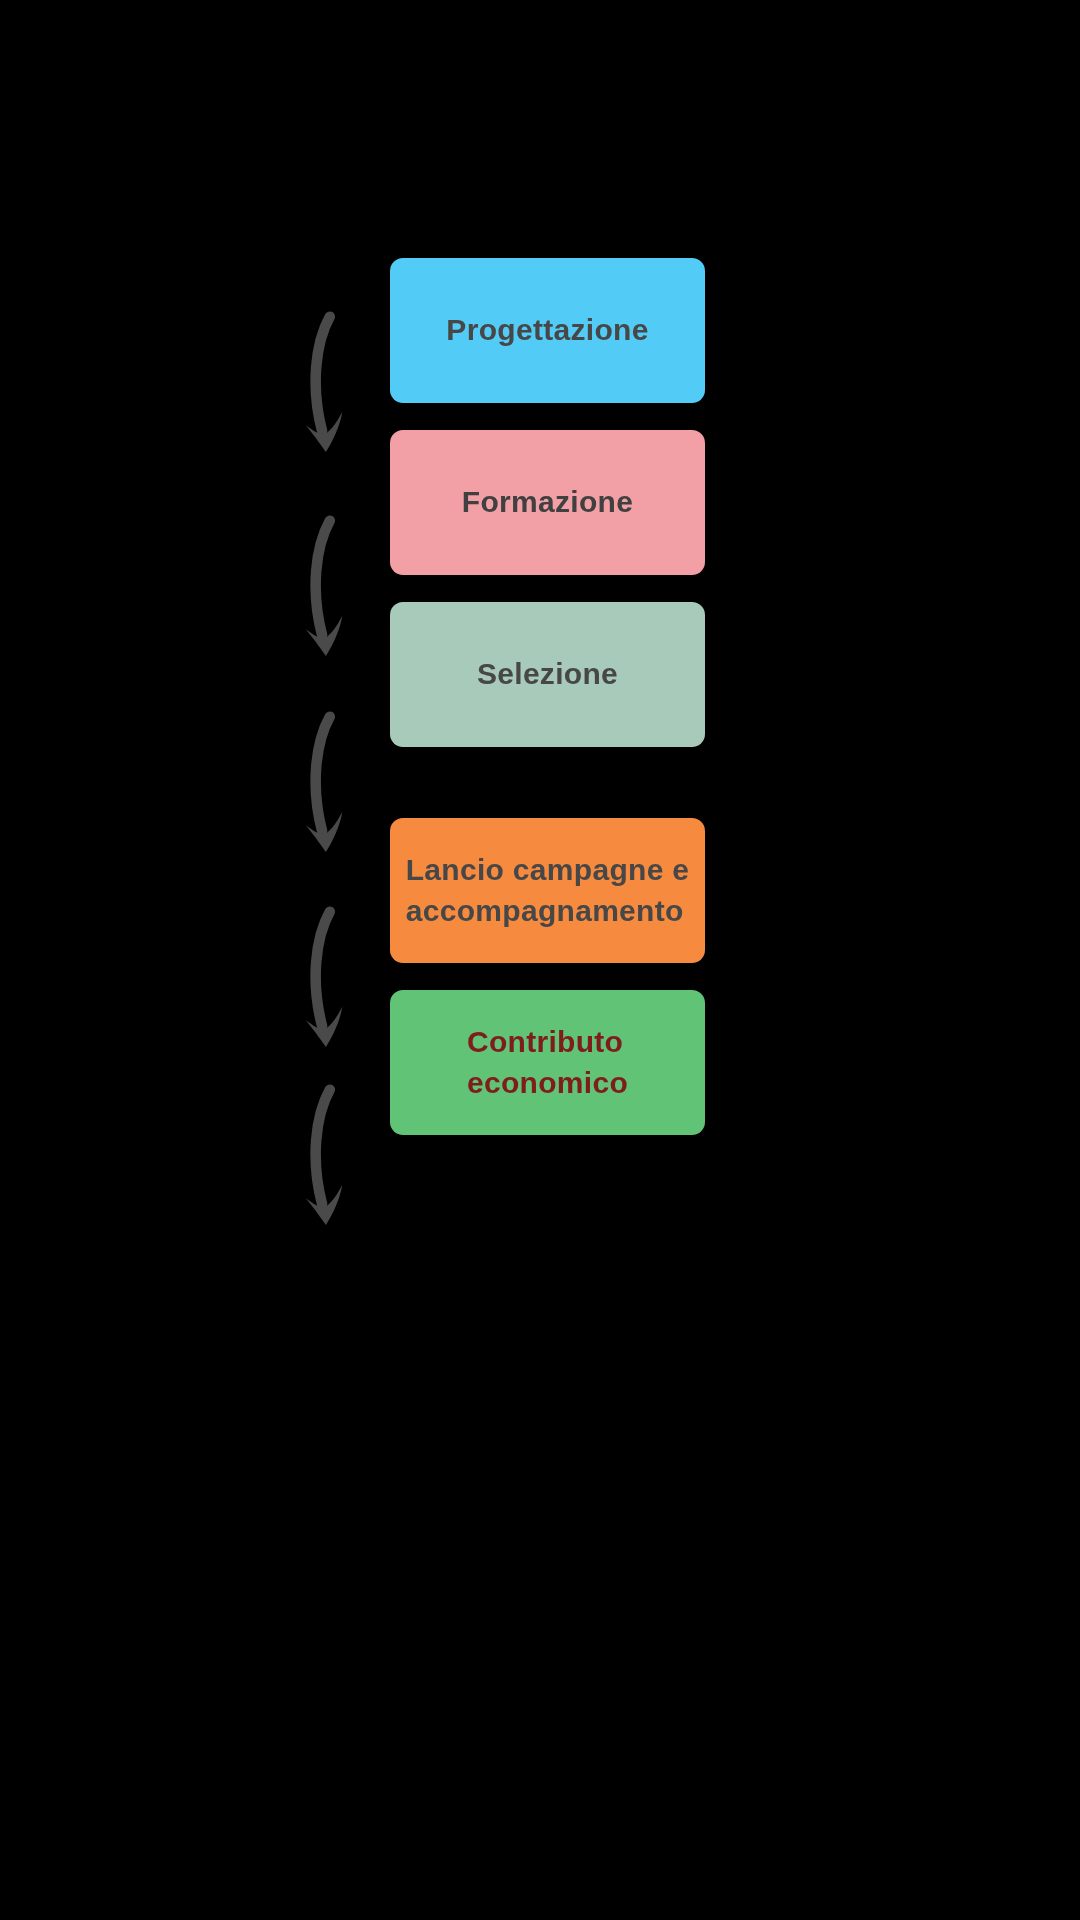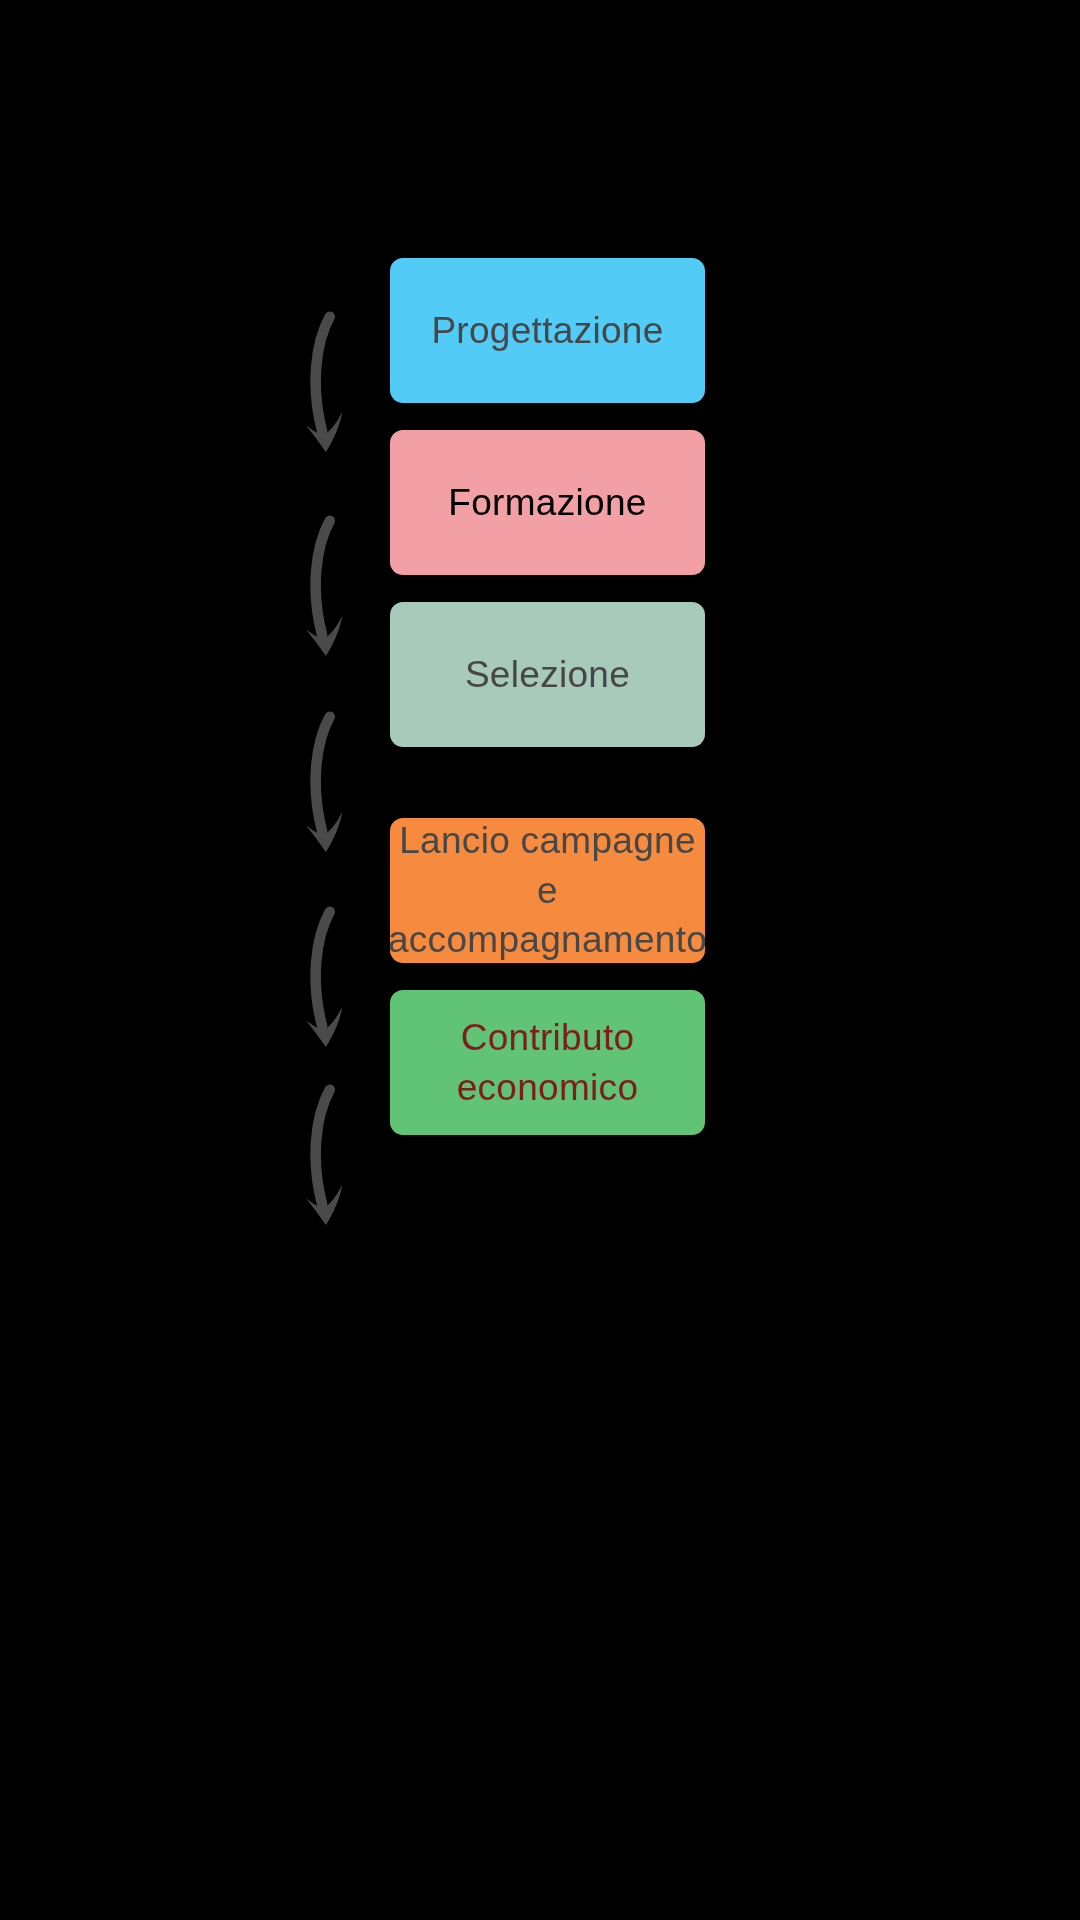--- a/index.html
+++ b/index.html
@@ -29,44 +29,43 @@
     width: 315px;
     height: 145px;
     border-radius: 13px;
     display: flex;
     align-items: center;
     justify-content: center;
     box-sizing: border-box;
     padding: 0 10px;
   }
   .step-label {
-    font-size: 37px;
-    font-weight: normal;
+    font-size: 30px;
+    font-weight: bold;
     line-height: 1.35;
-    text-align: center;
     white-space: pre-line;
     letter-spacing: 0.3px;
   }
   .flow-arrow {
     position: absolute;
     left: 300px;
     width: 48px;
     height: 144px;
   }
 </style>
 </head>
 <body style="background: rgb(0, 0, 0);">
 
 <div class="slide">
   <div class="steps-column">
       <div class="step-box" style="background: rgb(82, 203, 247);">
         <span class="step-label" style="color: rgb(71, 71, 71);">Progettazione</span>
       </div>
       <div class="step-box" style="background: rgb(242, 159, 166);">
-        <span class="step-label" style="color: #000000;">Formazione</span>
+        <span class="step-label" style="color: #404040;">Formazione</span>
       </div>
       <div class="step-box" style="background: rgb(168, 202, 187);">
         <span class="step-label" style="color: rgb(71, 71, 71);">Selezione</span>
       </div>
       <div class="step-box" style="background: rgb(246, 139, 63); margin-top: 44px;">
         <span class="step-label" style="color: rgb(71, 71, 71);">Lancio campagne e
 accompagnamento</span>
       </div>
       <div class="step-box" style="background: rgb(96, 195, 117);">
         <span class="step-label" style="color: #7f1d1d;">Contributo

